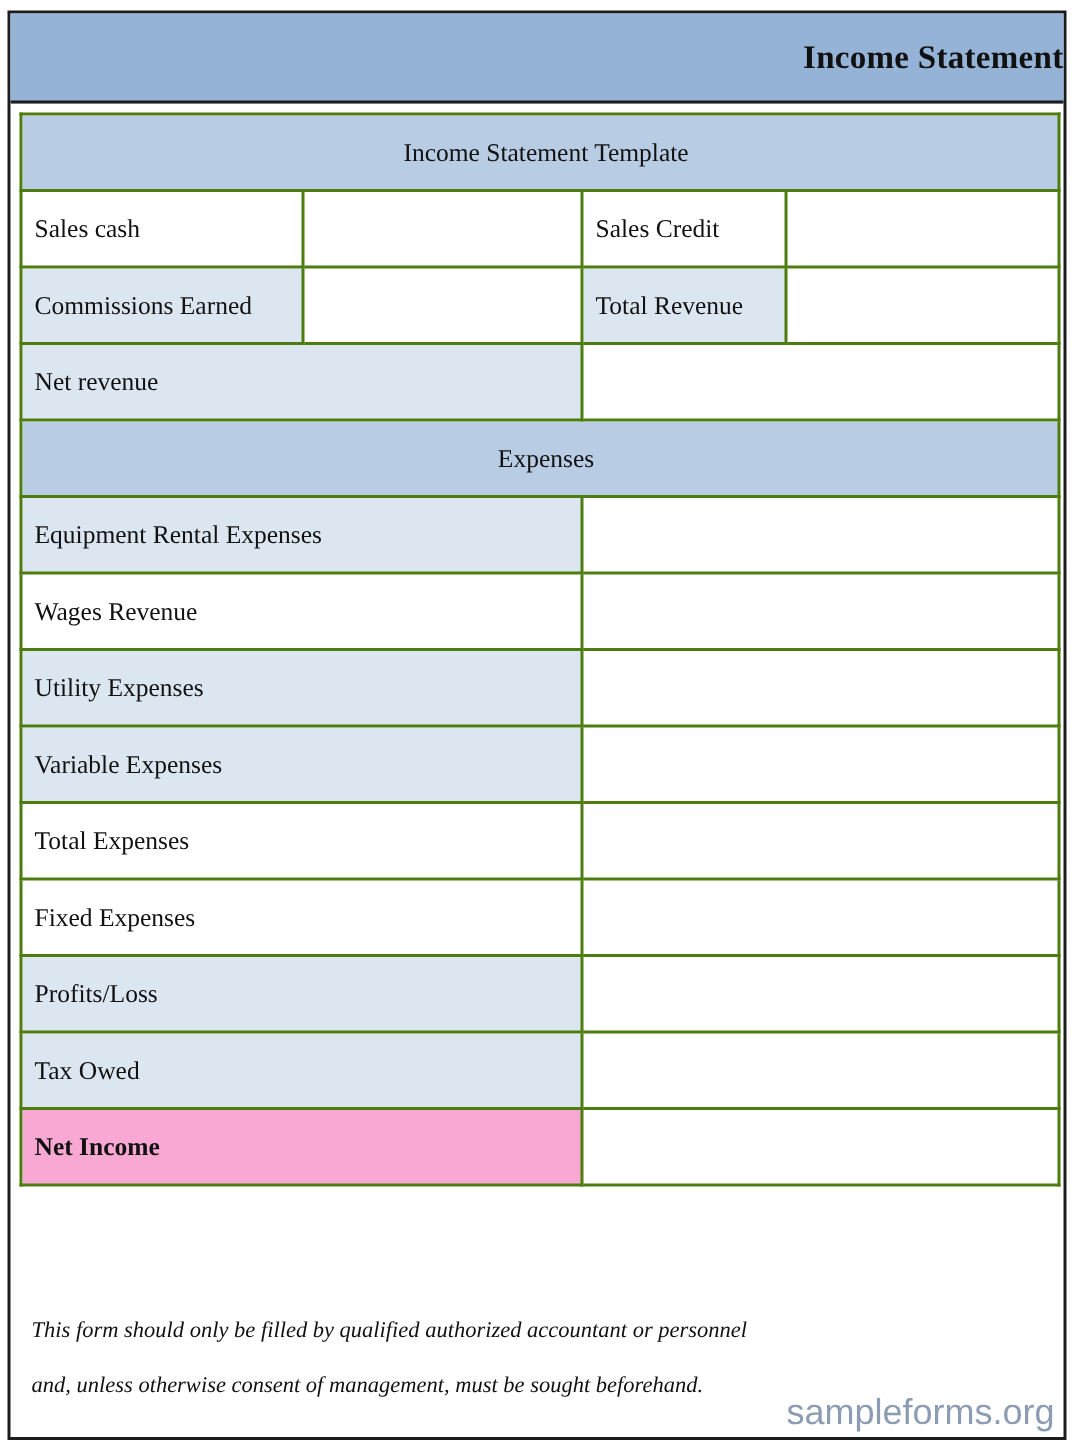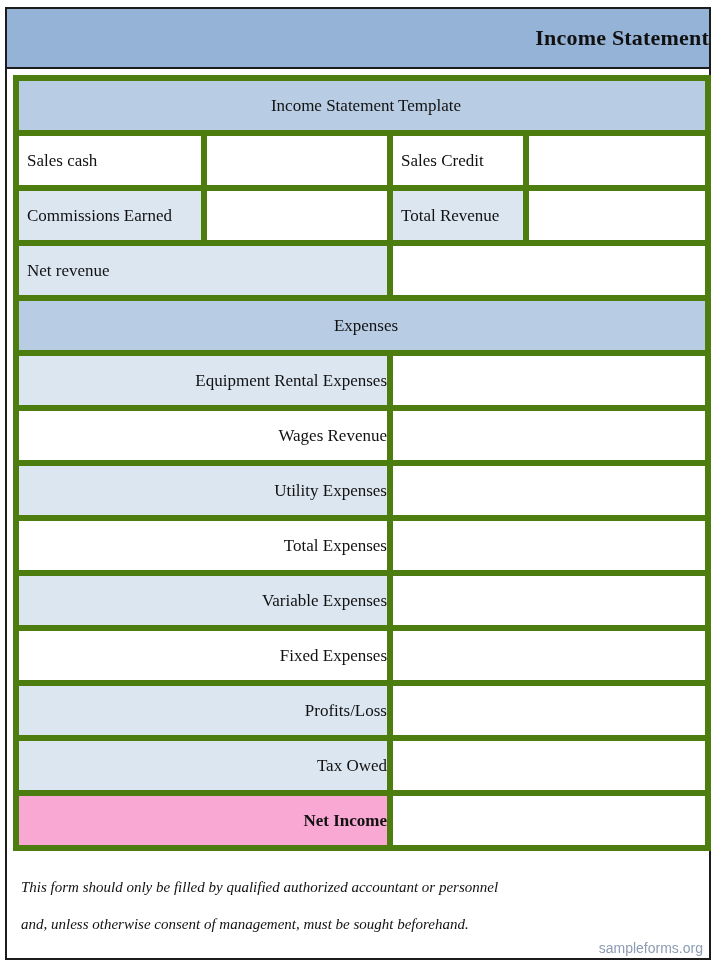--- a/index.html
+++ b/index.html
@@ -30,54 +30,54 @@
     letter-spacing: 0.2px;
   }
   table.form {
     position: absolute;
     left: 6px; top: 66px;
     width: 692px;
     border-collapse: collapse;
     table-layout: fixed;
   }
   table.form td {
-    border: 6px solid #4d7c0f;
+    border: 2px solid #4d7c0f;
     font-size: 17px;
     padding: 0 0 0 8px;
     height: 49px;
     vertical-align: middle;
     overflow: hidden;
     margin-top: 39px;
   }
   td.subhdr, td.sechdr {
     text-align: center;
     font-size: 20px;
     padding: 0;
     background: #B8CCE4;
     height: 50px;
   }
   td.lb  { background: #DCE6F1; }
   td.wh  { background: #ffffff; }
   td.md  { background: #f9a8d4; }
-  td.center { text-align: right; padding: 0; }
+  td.center { text-align: left; padding: 0; }
   td.bold { font-weight: bold; }
   .footer {
     position: absolute;
     left: 14px; top: 860px;
     width: 676px;
     font-style: italic;
     font-size: 15px;
     line-height: 37px;
   }
   .watermark {
     position: absolute;
     right: 6px; bottom: 2px;
     font-family: "Liberation Sans", "DejaVu Sans", sans-serif;
     font-style: normal;
-    font-size: 14px;
+    font-size: 24px;
     color: #8C9CB2;
   }
 </style>
 </head>
 <body>
 
 <div class="outer">
 
   <div class="title-bar">
     <span class="title">Income Statement</span>
@@ -123,25 +123,25 @@
       </tr>
       <tr>
         <td class="wh center" colspan="2">Wages Revenue</td>
         <td class="wh" colspan="2"></td>
       </tr>
       <tr>
         <td class="lb center" colspan="2">Utility Expenses</td>
         <td class="wh" colspan="2"></td>
       </tr>
       <tr>
-        <td class="wh center" colspan="2">Total Expenses</td>
+        <td class="lb center" colspan="2">Variable Expenses</td>
         <td class="wh" colspan="2"></td>
       </tr>
       <tr>
-        <td class="lb center" colspan="2">Variable Expenses</td>
+        <td class="wh center" colspan="2">Total Expenses</td>
         <td class="wh" colspan="2"></td>
       </tr>
       <tr>
         <td class="wh center" colspan="2">Fixed Expenses</td>
         <td class="wh" colspan="2"></td>
       </tr>
       <tr>
         <td class="lb center" colspan="2">Profits/Loss</td>
         <td class="wh" colspan="2"></td>
       </tr>

